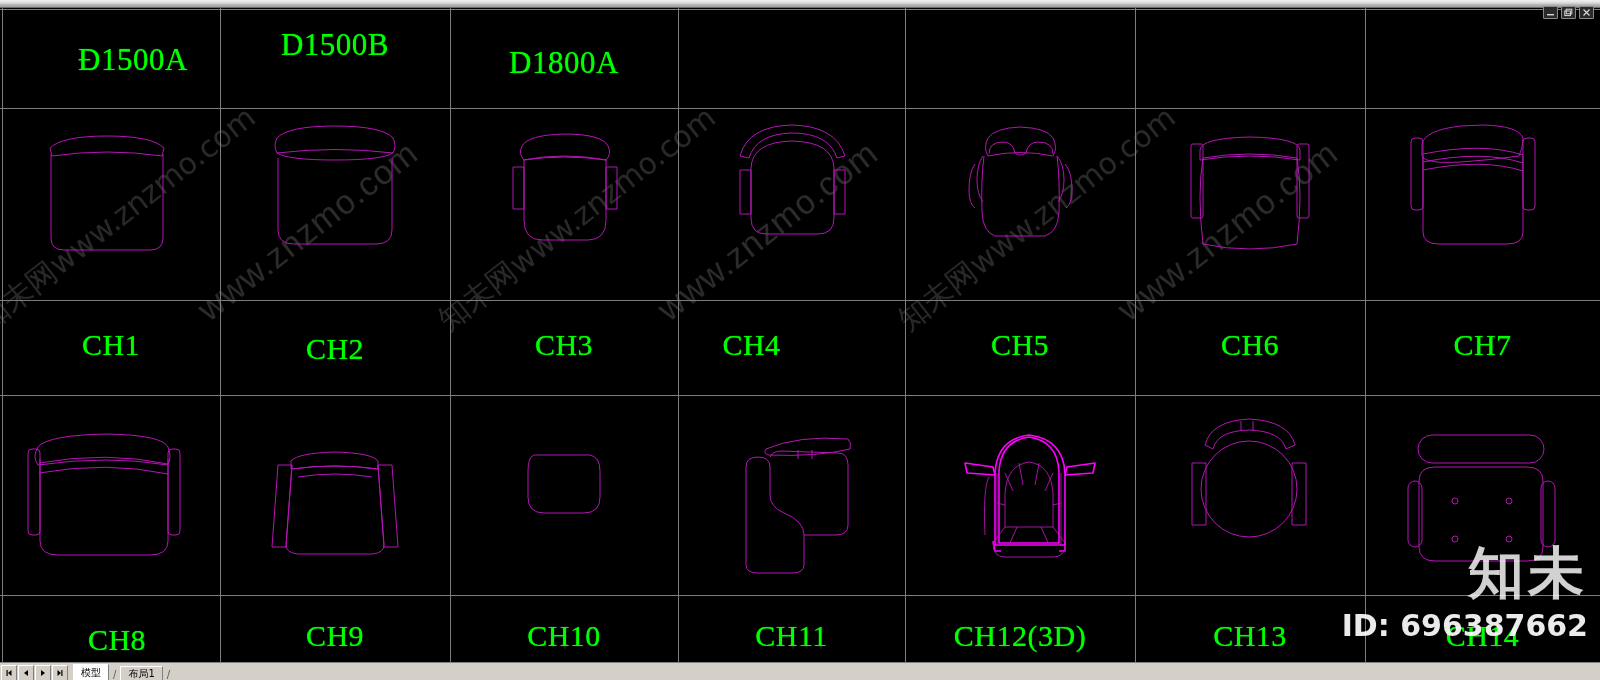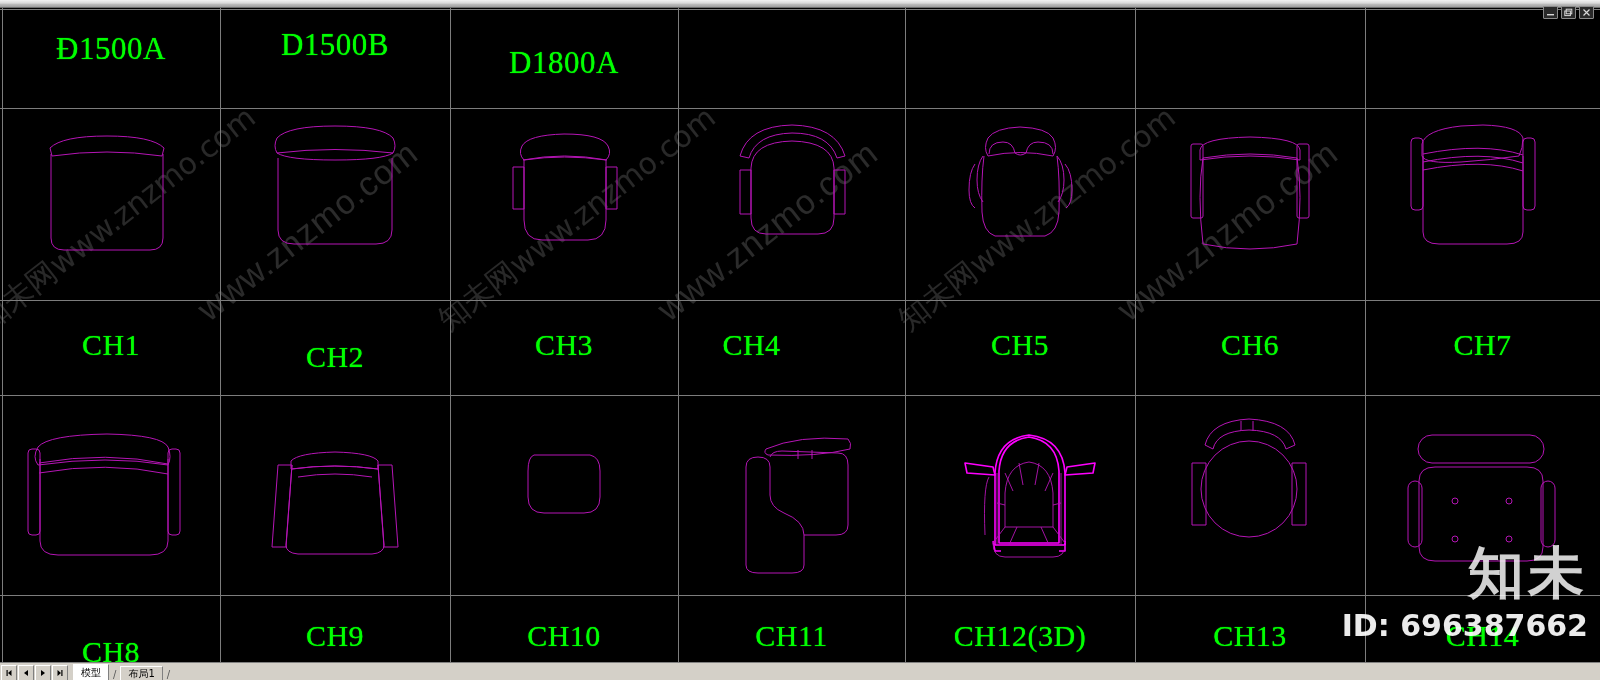--- a/index.html
+++ b/index.html
@@ -260,21 +260,21 @@
     <div class="gridline-h" style="top:587px;"></div>
 
     <div class="gridline-v" style="left:2px;"></div>
     <div class="gridline-v" style="left:220px;"></div>
     <div class="gridline-v" style="left:450px;"></div>
     <div class="gridline-v" style="left:678px;"></div>
     <div class="gridline-v" style="left:905px;"></div>
     <div class="gridline-v" style="left:1135px;"></div>
     <div class="gridline-v" style="left:1365px;"></div>
 
-    <div class="cell" style="left:2px;top:1px;width:218px;height:99px;">
+    <div class="cell" style="left:2px;top:12px;width:218px;height:99px;padding-left:22px;">
       <div class="cell-label label-top" style="top:22px;">Ð1500A</div>
     </div>
     <div class="cell" style="left:220px;top:1px;width:230px;height:99px;">
       <div class="cell-label label-top" style="top:18px;">D1500B</div>
     </div>
     <div class="cell" style="left:450px;top:1px;width:228px;height:99px;">
       <div class="cell-label label-top" style="top:36px;">D1800A</div>
     </div>
     <div class="cell" style="left:678px;top:1px;width:227px;height:99px;"></div>
     <div class="cell" style="left:905px;top:1px;width:230px;height:99px;"></div>
@@ -374,21 +374,21 @@
             <rect x="158" y="30" width="12" height="72" rx="4"></rect>
           </g>
         </svg>
       </div>
     </div>
 
     <div class="cell" style="left:2px;top:292px;width:218px;height:95px;">
       <div class="cell-label" style="top:28px;">CH1</div>
     </div>
     <div class="cell" style="left:220px;top:292px;width:230px;height:95px;">
-      <div class="cell-label" style="top:40px;">CH2</div>
+      <div class="cell-label" style="top:32px;">CH2</div>
     </div>
     <div class="cell" style="left:450px;top:292px;width:228px;height:95px;">
       <div class="cell-label" style="top:28px;">CH3</div>
     </div>
     <div class="cell" style="left:638px;top:292px;width:227px;height:95px;">
       <div class="cell-label" style="top:28px;">CH4</div>
     </div>
     <div class="cell" style="left:905px;top:292px;width:230px;height:95px;">
       <div class="cell-label" style="top:28px;">CH5</div>
     </div>
@@ -500,21 +500,21 @@
             <circle cx="90" cy="106" r="3"></circle>
             <circle cx="144" cy="106" r="3"></circle>
             <circle cx="90" cy="144" r="3"></circle>
             <circle cx="144" cy="144" r="3"></circle>
           </g>
         </svg>
       </div>
     </div>
 
     <div class="cell" style="left:2px;top:587px;width:218px;height:68px;">
-      <div class="cell-label" style="top:40px;">CH8</div>
+      <div class="cell-label" style="top:28px;padding-left:6px;">CH8</div>
     </div>
     <div class="cell" style="left:220px;top:587px;width:230px;height:68px;">
       <div class="cell-label" style="top:24px;">CH9</div>
     </div>
     <div class="cell" style="left:450px;top:587px;width:228px;height:68px;">
       <div class="cell-label" style="top:24px;">CH10</div>
     </div>
     <div class="cell" style="left:678px;top:587px;width:227px;height:68px;">
       <div class="cell-label" style="top:24px;">CH11</div>
     </div>

